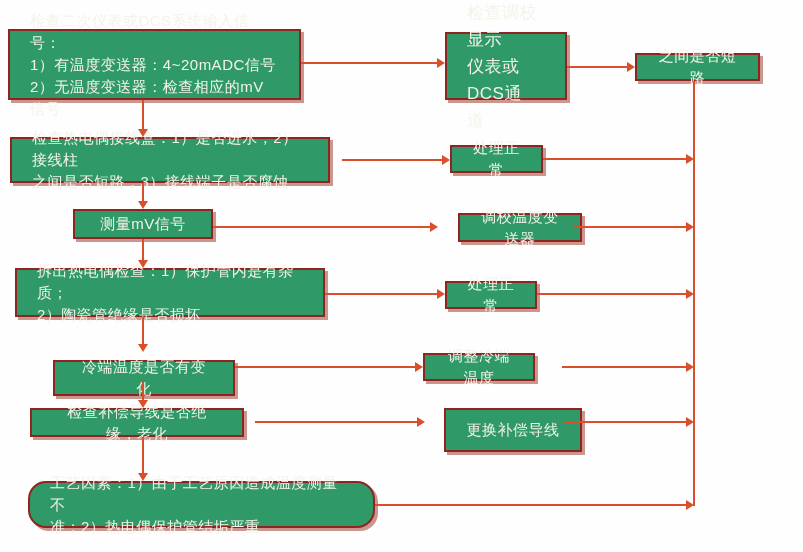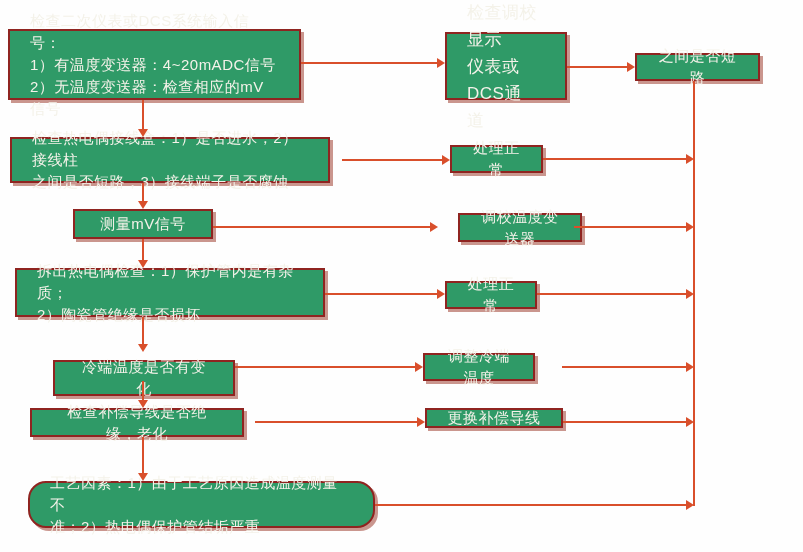--- a/index.html
+++ b/index.html
@@ -47,21 +47,21 @@
   <div class="node" style="left:28px;top:481px;width:347px;height:47px;border-radius:18px;">工艺因素：1）由于工艺原因造成温度测量不
 准；2）热电偶保护管结垢严重</div>
 
   <div class="node small" style="left:445px;top:32px;width:122px;height:68px;">检查调校显示
 仪表或DCS通
 道</div>
   <div class="node center" style="left:450px;top:145px;width:93px;height:28px;">处理正常</div>
   <div class="node center" style="left:458px;top:213px;width:124px;height:29px;">调校温度变送器</div>
   <div class="node center" style="left:445px;top:281px;width:92px;height:28px;">处理正常</div>
   <div class="node center" style="left:423px;top:353px;width:112px;height:28px;">调整冷端温度</div>
-  <div class="node center" style="left:425px;top:408px;width:138px;height:20px;">更换补偿导线</div>
+  <div class="node center" style="left:444px;top:408px;width:138px;height:44px;">更换补偿导线</div>
 
   <div class="node center" style="left:635px;top:53px;width:125px;height:28px;">之间是否短路</div>
 
   <div class="vline" style="left:142px;top:100px;height:30px;"></div>
   <div class="ah-d" style="left:138px;top:129px;"></div>
 
   <div class="vline" style="left:142px;top:183px;height:19px;"></div>
   <div class="ah-d" style="left:138px;top:201px;"></div>
 
   <div class="vline" style="left:142px;top:239px;height:22px;"></div>

